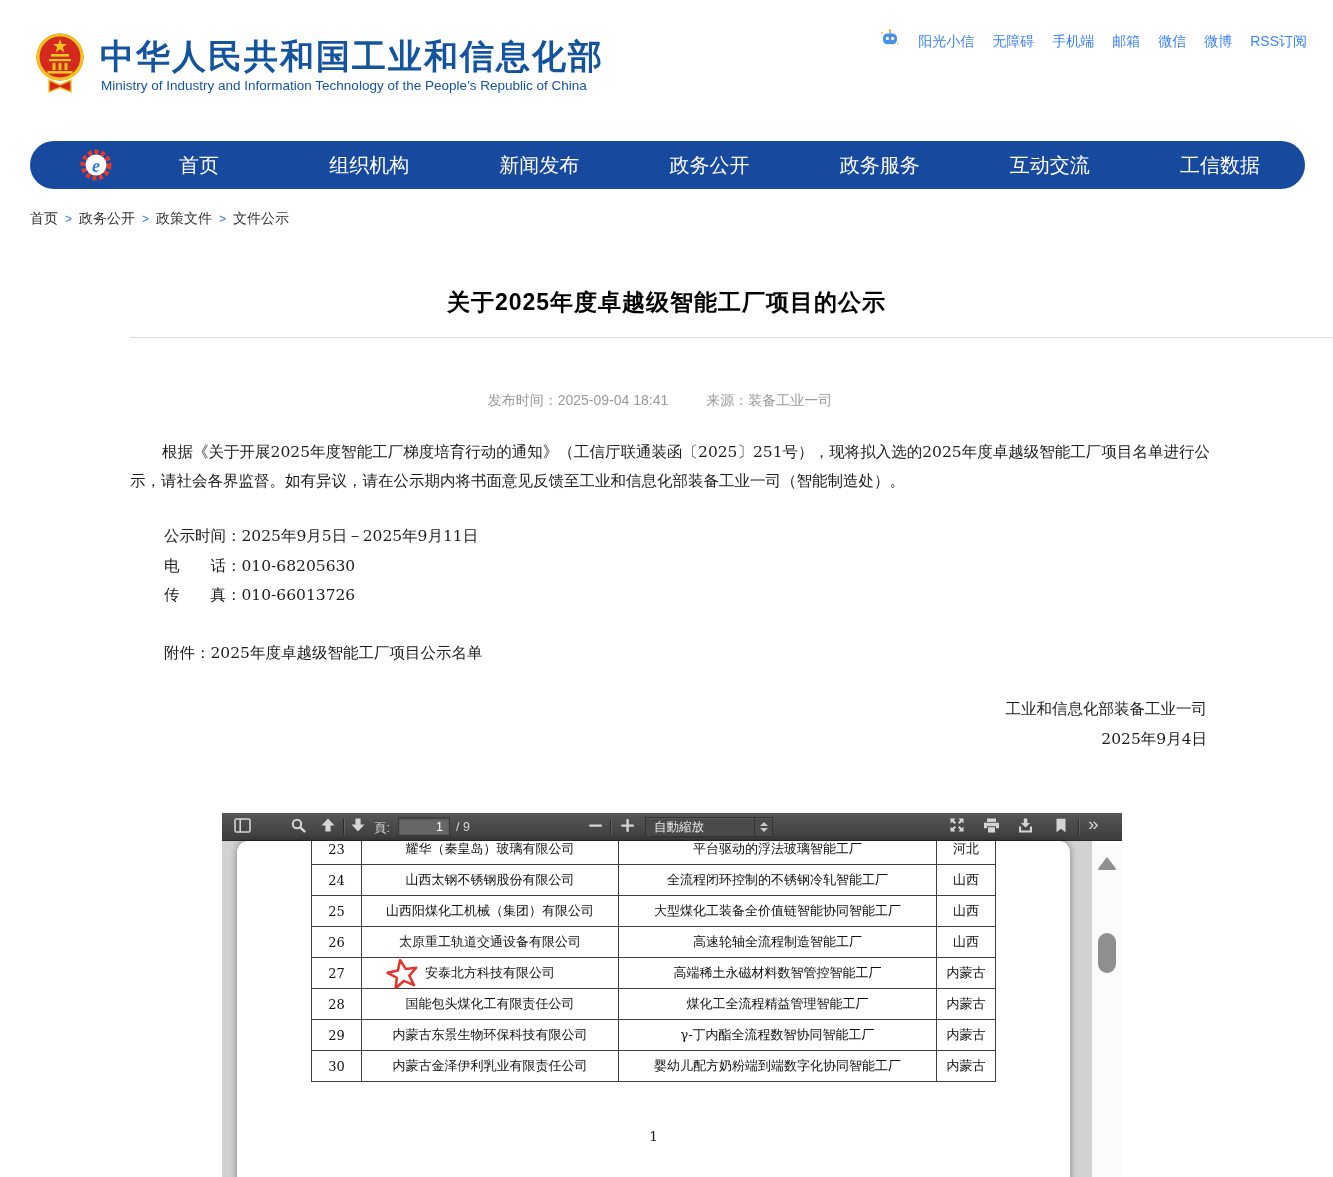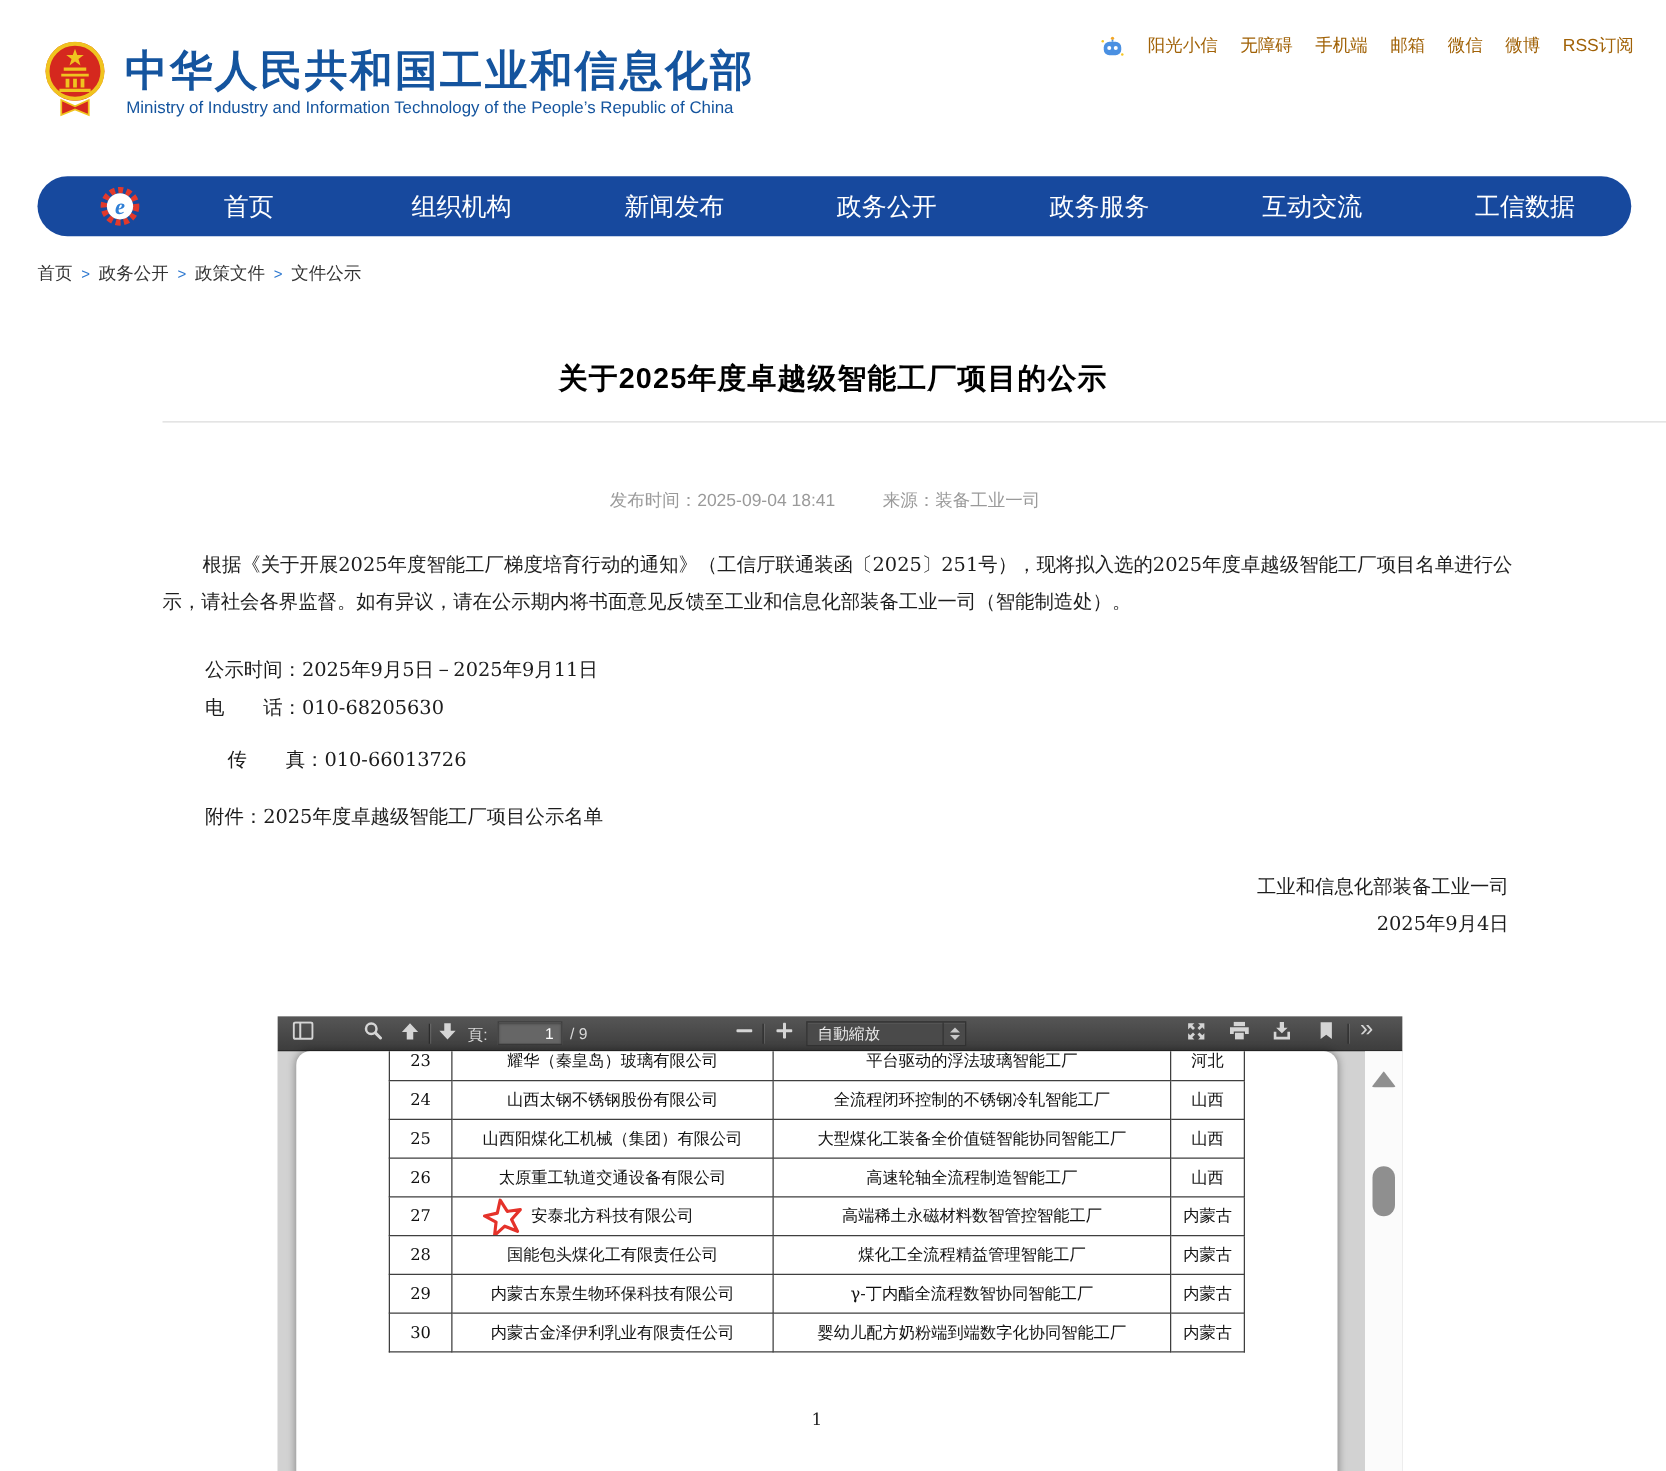--- a/index.html
+++ b/index.html
@@ -4,22 +4,22 @@
 <style>
   * { margin:0; padding:0; box-sizing:border-box; }
   body { background:#fff; font-family:"Liberation Sans", sans-serif; }
   .canvas { position:relative; width:1333px; height:1177px; background:#fff; overflow:hidden; }
 
   
   .emblem { position:absolute; left:34px; top:30px; }
   .site-title { position:absolute; left:100px; top:34px; font-size:34px; font-weight:bold;
                 color:#14549E; letter-spacing:2px; white-space:nowrap; }
   .site-subtitle { position:absolute; left:101px; top:78px; font-size:13.5px; color:#14549E; white-space:nowrap; }
-  .quick-links { position:absolute; top:28px; right:26px; display:flex; align-items:flex-start; gap:18px;
-                 font-size:14px; color:#a16207; }
+  .quick-links { position:absolute; top:28px; right:26px; display:flex; align-items:flex-end; gap:18px;
+                 font-size:14px; color:#3b82f6; }
   .quick-links .ql { cursor:pointer; white-space:nowrap; }
   .search-bar { position:absolute; left:912px; top:64px; width:395px; height:38px; display:flex; }
   .search-bar input { flex:1; border:1px solid #c9c9c9; border-right:none; outline:none;
                       font-size:15px; padding:0 10px; color:#333; font-family:inherit; }
   .search-bar input::placeholder { color:#a7a7a7; }
   .search-btn { width:44px; height:38px; background:#15539F; border:none; display:flex;
                 align-items:center; justify-content:center; cursor:pointer; }
 
   
   .nav { position:absolute; left:30px; top:141px; width:1275px; height:48px; background:#17499E;
@@ -165,21 +165,21 @@
 
   <div class="article-title">关于2025年度卓越级智能工厂项目的公示</div>
   <div class="title-rule"></div>
   <div class="pub-info">
     <span>发布时间：</span><span>2025-09-04 18:41</span><span class="gap"></span><span>来源：</span><span>装备工业一司</span>
   </div>
 
   <div class="doc para1">根据《关于开展2025年度智能工厂梯度培育行动的通知》（工信厅联通装函〔2025〕251号），现将拟入选的2025年度卓越级智能工厂项目名单进行公示，请社会各界监督。如有异议，请在公示期内将书面意见反馈至工业和信息化部装备工业一司（智能制造处）。</div>
   <div class="doc line-abs" style="top:526px;">公示时间：2025年9月5日－2025年9月11日</div>
   <div class="doc line-abs" style="top:556px;">电　　话：010-68205630</div>
-  <div class="doc line-abs" style="top:598px;margin-left:18px;">传　　真：010-66013726</div>
+  <div class="doc line-abs" style="top:585px;">传　　真：010-66013726</div>
   <div class="doc line-abs" style="top:643px;">附件：2025年度卓越级智能工厂项目公示名单</div>
   <div class="doc sig" style="top:699px;">工业和信息化部装备工业一司</div>
   <div class="doc sig" style="top:729px;">2025年9月4日</div>
 
   <div class="pdf">
 
     <div class="pv-toolbar">
       <div class="tb" style="left:8px;">
         <span>
           <svg width="17" height="15" viewBox="0 0 17 15">

